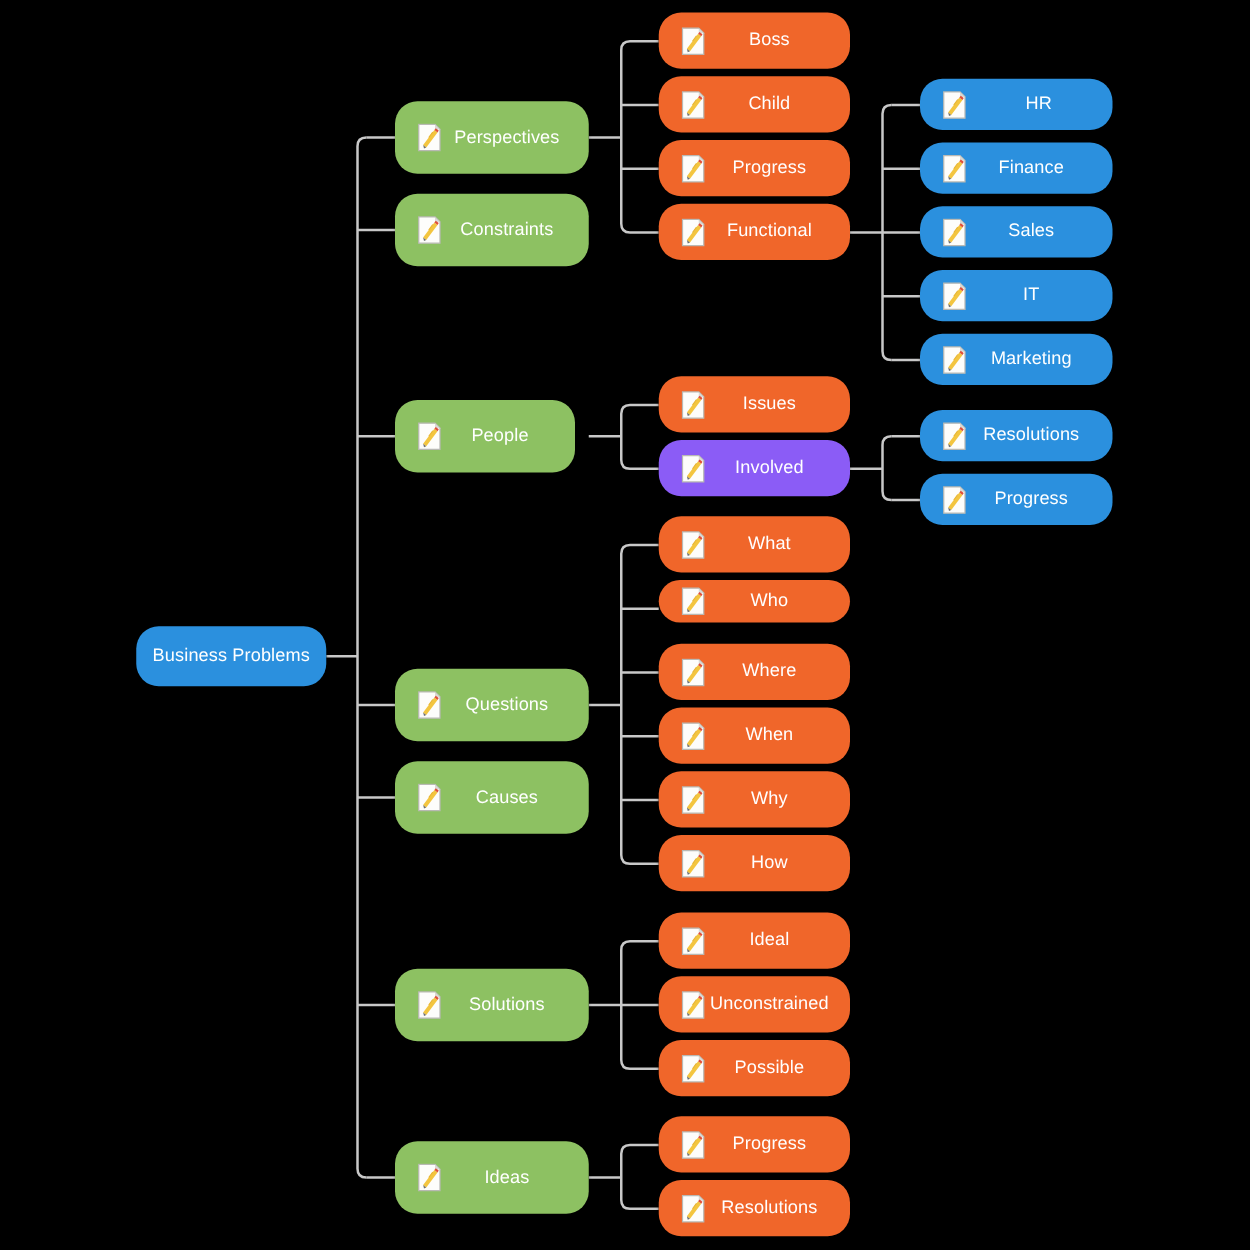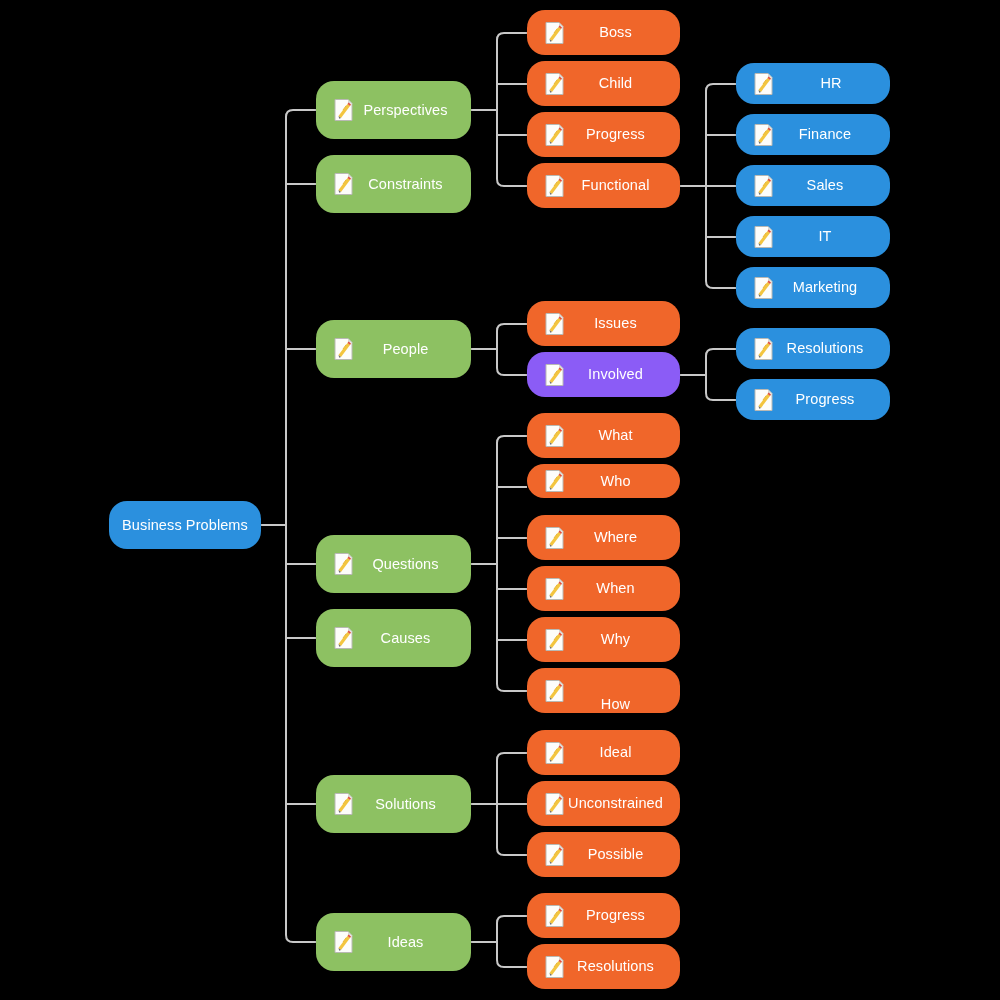--- a/index.html
+++ b/index.html
@@ -131,21 +131,21 @@
         <span class="node-icon"><svg viewBox="0 0 19 23" xmlns="http://www.w3.org/2000/svg">
             <path d="M1 1 H14 L18 5 V22 H1 Z" fill="#fdfdfb" stroke="#b9b9b4" stroke-width="1"></path>
             <path d="M14 1 L18 5 H14 Z" fill="#d9d9d4"></path>
             <path d="M4.5 17.5 L13.5 5.5 L16 7.4 L7 19.4 Z" fill="#f3c53f"></path>
             <path d="M4.5 17.5 L5.2 20.2 L7 19.4 Z" fill="#6f6f6f"></path>
             <path d="M13.5 5.5 L16 7.4 L17 5.9 L14.6 4.1 Z" fill="#e0503a"></path>
             <path d="M9 11.5 L12.2 7.1" stroke="#e6b32f" stroke-width="0.9" fill="none"></path>
           </svg></span>
         <span class="node-label">Constraints</span>
       </div>
-      <div class="node lvl1" style="left: 316px; top: 320px; width: 155px; height: 58px; background: rgb(141, 193, 98);">
+      <div class="node lvl1" style="left: 316px; top: 320px; width: 144px; height: 58px; background: rgb(141, 193, 98);">
         <span class="node-icon"><svg viewBox="0 0 19 23" xmlns="http://www.w3.org/2000/svg">
             <path d="M1 1 H14 L18 5 V22 H1 Z" fill="#fdfdfb" stroke="#b9b9b4" stroke-width="1"></path>
             <path d="M14 1 L18 5 H14 Z" fill="#d9d9d4"></path>
             <path d="M4.5 17.5 L13.5 5.5 L16 7.4 L7 19.4 Z" fill="#f3c53f"></path>
             <path d="M4.5 17.5 L5.2 20.2 L7 19.4 Z" fill="#6f6f6f"></path>
             <path d="M13.5 5.5 L16 7.4 L17 5.9 L14.6 4.1 Z" fill="#e0503a"></path>
             <path d="M9 11.5 L12.2 7.1" stroke="#e6b32f" stroke-width="0.9" fill="none"></path>
           </svg></span>
         <span class="node-label">People</span>
       </div>
@@ -307,21 +307,21 @@
         <span class="node-icon"><svg viewBox="0 0 19 23" xmlns="http://www.w3.org/2000/svg">
             <path d="M1 1 H14 L18 5 V22 H1 Z" fill="#fdfdfb" stroke="#b9b9b4" stroke-width="1"></path>
             <path d="M14 1 L18 5 H14 Z" fill="#d9d9d4"></path>
             <path d="M4.5 17.5 L13.5 5.5 L16 7.4 L7 19.4 Z" fill="#f3c53f"></path>
             <path d="M4.5 17.5 L5.2 20.2 L7 19.4 Z" fill="#6f6f6f"></path>
             <path d="M13.5 5.5 L16 7.4 L17 5.9 L14.6 4.1 Z" fill="#e0503a"></path>
             <path d="M9 11.5 L12.2 7.1" stroke="#e6b32f" stroke-width="0.9" fill="none"></path>
           </svg></span>
         <span class="node-label">Why</span>
       </div>
-      <div class="node lvl2" style="left: 527px; top: 668px; width: 153px; height: 45px; background: rgb(240, 102, 42); align-items: flex-end;">
+      <div class="node lvl2" style="left: 527px; top: 668px; width: 153px; height: 45px; background: rgb(240, 102, 42);">
         <span class="node-icon"><svg viewBox="0 0 19 23" xmlns="http://www.w3.org/2000/svg">
             <path d="M1 1 H14 L18 5 V22 H1 Z" fill="#fdfdfb" stroke="#b9b9b4" stroke-width="1"></path>
             <path d="M14 1 L18 5 H14 Z" fill="#d9d9d4"></path>
             <path d="M4.5 17.5 L13.5 5.5 L16 7.4 L7 19.4 Z" fill="#f3c53f"></path>
             <path d="M4.5 17.5 L5.2 20.2 L7 19.4 Z" fill="#6f6f6f"></path>
             <path d="M13.5 5.5 L16 7.4 L17 5.9 L14.6 4.1 Z" fill="#e0503a"></path>
             <path d="M9 11.5 L12.2 7.1" stroke="#e6b32f" stroke-width="0.9" fill="none"></path>
           </svg></span>
         <span class="node-label">How</span>
       </div>

